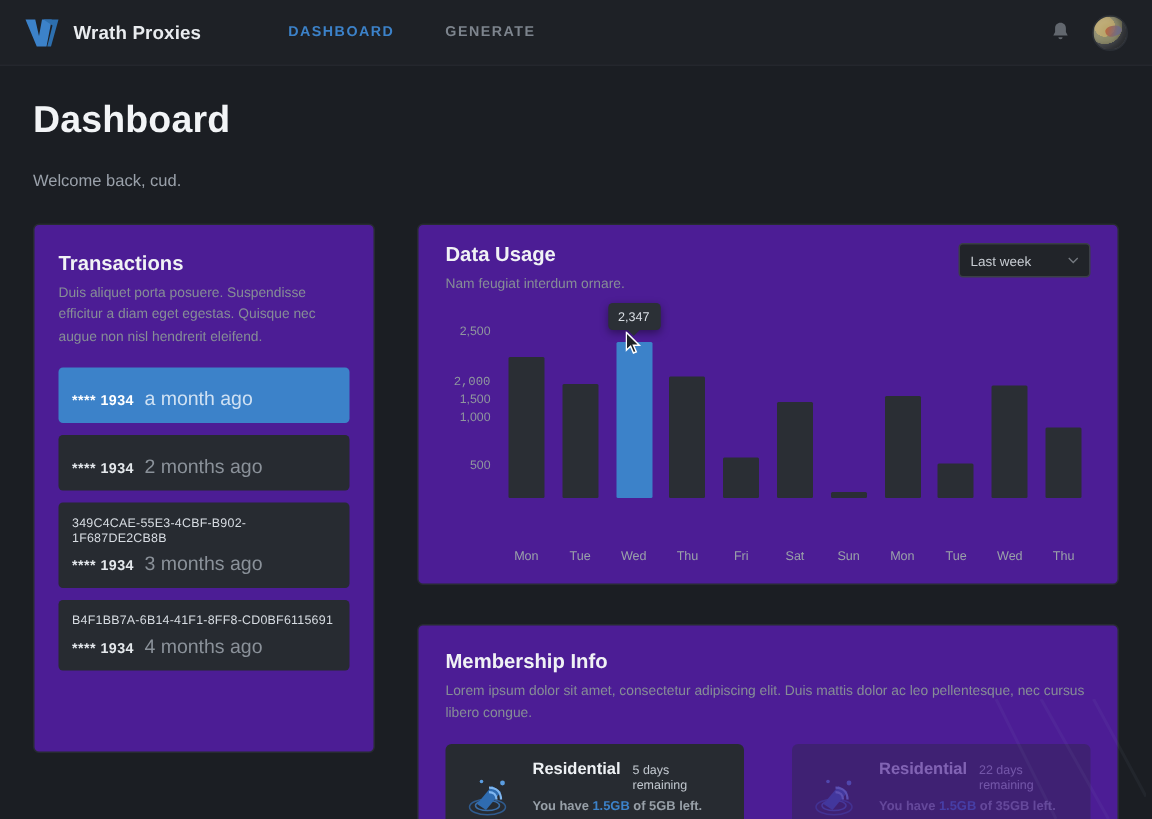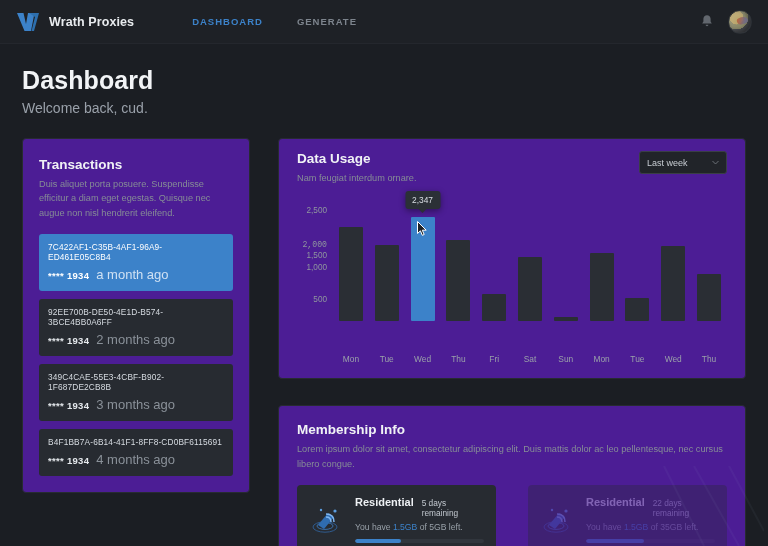--- a/index.html
+++ b/index.html
@@ -40,21 +40,21 @@
   .avatar::after {
     content: ""; position: absolute; left: 38%; top: 30%;
     width: 52%; height: 34%; border-radius: 40% 60% 50% 50%;
     background: linear-gradient(120deg, #c45a2b, #6e6a88 70%);
     transform: rotate(-18deg); opacity: .85;
   }
 
   
   .titlewrap { padding: 22px 0 0 22px; }
   .page-title { color: #f2f4f6; font-size: 25px; font-weight: 700; letter-spacing: .1px; }
-  .page-sub { color: #9aa1aa; font-size: 14px; margin-top: 5px; }
+  .page-sub { color: #9aa1aa; font-size: 11px; margin-top: 20px; }
 
   
   .content { display: flex; gap: 28px; padding: 22px 22px 0 22px; align-items: flex-start; }
   .col-left { width: 228px; flex: 0 0 228px; }
   .col-right { flex: 1 1 auto; display: flex; flex-direction: column; gap: 26px; }
 
   .panel {
     background: #4c1d95;
     border: 1px solid #272b31;
     border-radius: 4px;
@@ -124,21 +124,21 @@
     flex: 1 1 0; background: #272b31; border-radius: 4px;
     padding: 11px 12px; display: flex; align-items: center; gap: 12px;
     min-height: 54px;
   }
   .mcard.faded { opacity: .33; }
   .mcard-icon { width: 34px; height: 30px; flex: 0 0 34px; }
   .mcard-body { flex: 1 1 auto; }
   .mcard-row1 { display: flex; align-items: baseline; gap: 8px; }
   .mcard-title { font-size: 11px; font-weight: 700; color: #eef1f4; }
   .mcard-days { font-size: 8.3px; color: #c2c8cf; }
-  .mcard-sub { font-size: 8.6px; color: #98a0a8; margin-top: 4px; }
+  .mcard-sub { font-size: 8.6px; color: #98a0a8; margin-top: 4px; font-weight: bold; }
   .mcard-sub .hl { color: #3c82c9; }
   .pbar { margin-top: 7px; height: 4px; border-radius: 2px; background: #31363d; overflow: hidden; }
   .pbar-fill { height: 100%; background: #3c82c9; border-radius: 2px; }
 
   .watermark {
     position: absolute; right: 4px; bottom: 0; width: 120px; height: 80px;
     pointer-events: none; opacity: .05;
   }
 
   
@@ -179,28 +179,26 @@
 
   <div class="content">
 
     <div class="col-left">
       <div class="panel tx-panel">
         <div class="sec-title">Transactions</div>
         <div class="sec-desc">Duis aliquet porta posuere. Suspendisse efficitur a diam eget egestas. Quisque nec augue non nisl hendrerit eleifend.</div>
 
         <div class="tx-list">
           <div class="tx-item selected">
-            <div class="tx-id">7C422AF1-C35B-4AF1-96A9-ED461E05C8B4</div>
             <div class="tx-meta">
               <span class="tx-card">**** 1934</span>
               <span class="tx-time">a month ago</span>
             </div>
           </div>
           <div class="tx-item">
-            <div class="tx-id">92EE700B-DE50-4E1D-B574-3BCE4BB0A6FF</div>
             <div class="tx-meta">
               <span class="tx-card">**** 1934</span>
               <span class="tx-time">2 months ago</span>
             </div>
           </div>
           <div class="tx-item">
             <div class="tx-id">349C4CAE-55E3-4CBF-B902-1F687DE2CB8B</div>
             <div class="tx-meta">
               <span class="tx-card">**** 1934</span>
               <span class="tx-time">3 months ago</span>

